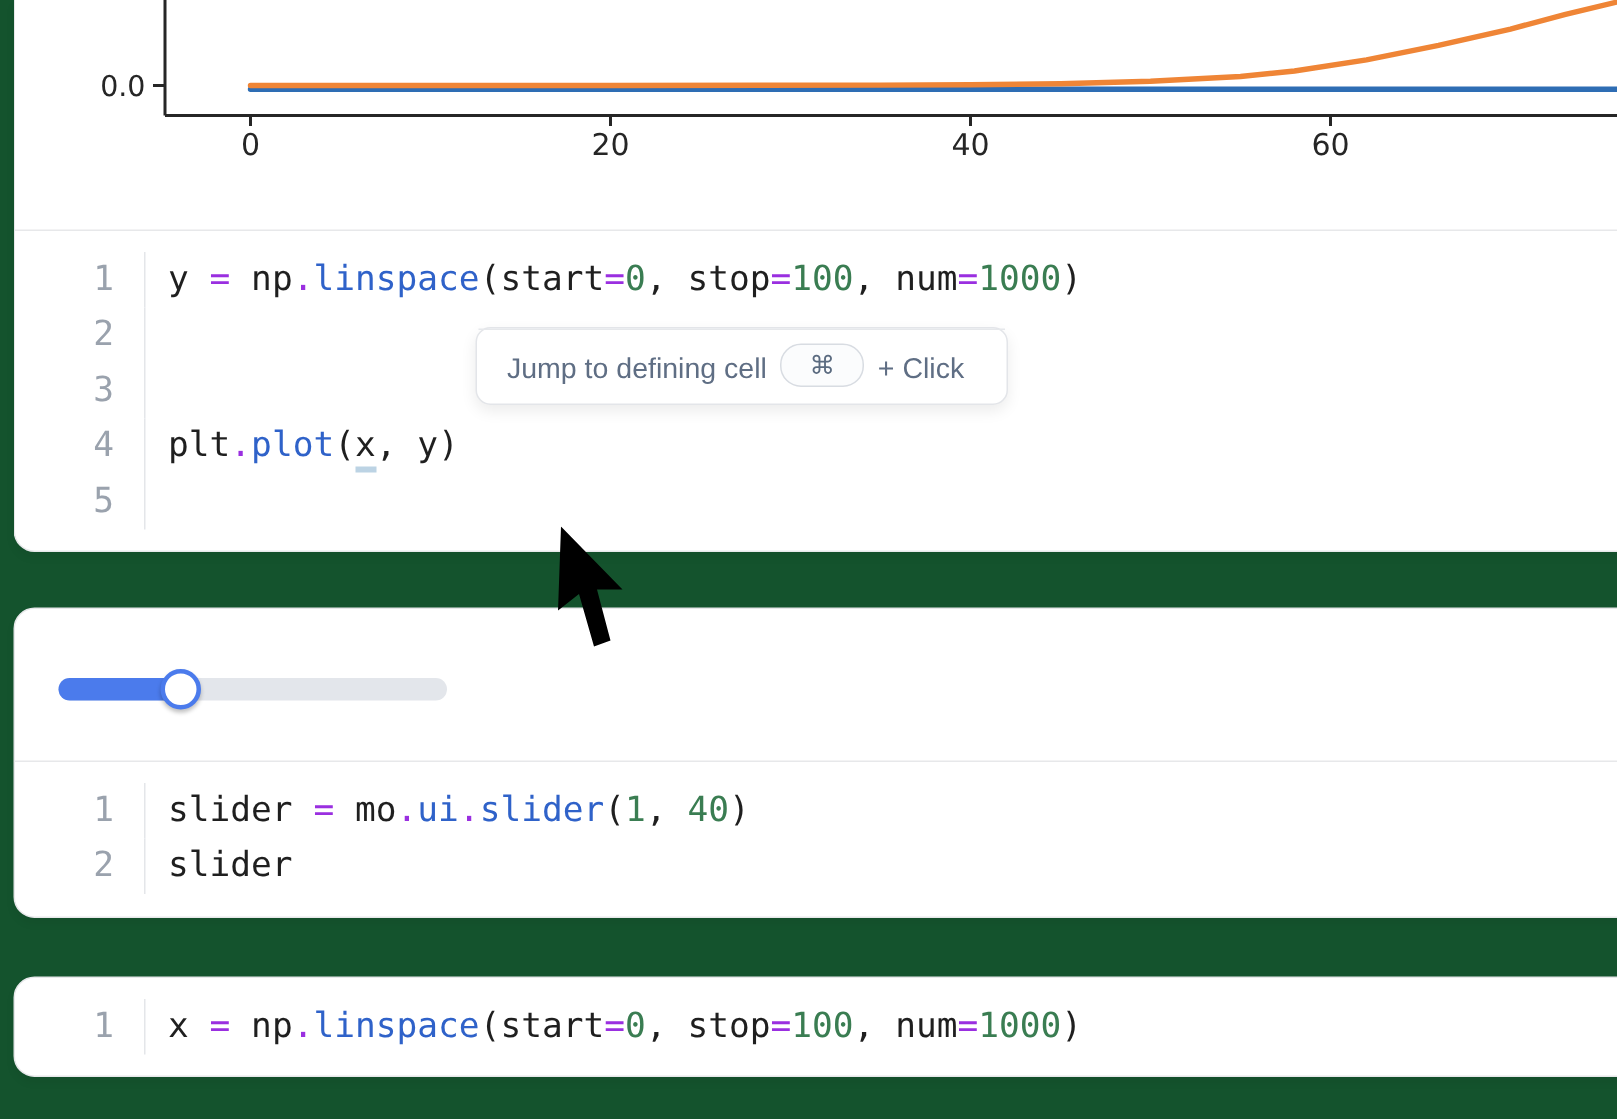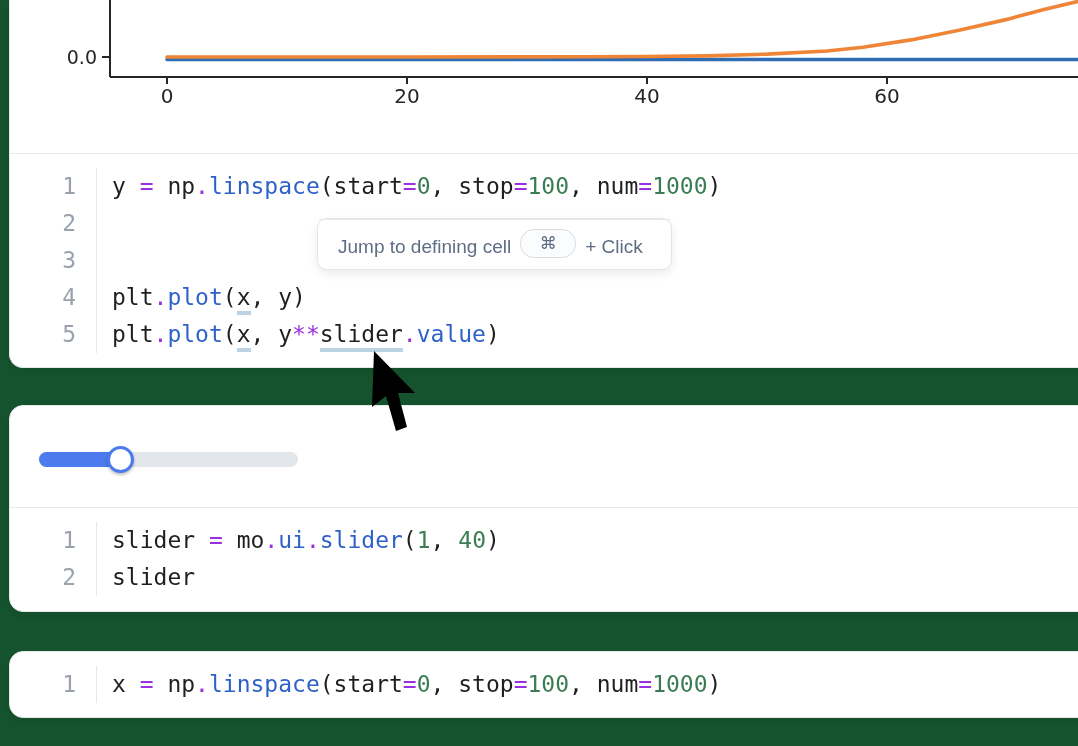--- a/index.html
+++ b/index.html
@@ -90,21 +90,20 @@
         <div class="code-line">
           <span class="gutter">3</span>
           <span class="code-text">&nbsp;</span>
         </div>
         <div class="code-line">
           <span class="gutter">4</span>
           <span class="code-text"><span class="tk-p">plt</span><span class="tk-o">.</span><span class="tk-f">plot</span><span class="tk-p">(</span><span class="tk-r">x</span><span class="tk-p">, y)</span></span>
         </div>
         <div class="code-line">
           <span class="gutter">5</span>
-          <span class="code-text"><span class="tk-p">plt</span><span class="tk-o">.</span><span class="tk-f">plot</span><span class="tk-p">(</span><span class="tk-r">x</span><span class="tk-p">, y</span><span class="tk-o">**</span><span class="tk-r">slider</span><span class="tk-o">.</span><span class="tk-f">value</span><span class="tk-p">)</span></span>
         </div>
       </div>
   </div>
 
   <div class="cell" style="top:405px; height:207px;">
     <div class="slider-output">
       <div class="slider-track" id="slider-track" style="background: rgb(227, 230, 235);">
         <div class="slider-fill" id="slider-fill" style="background: rgb(75, 123, 236); width: 90px;"></div>
         <div class="slider-thumb" id="slider-thumb" style="left: 68px; border-color: rgb(75, 123, 236);"></div>
       </div>

